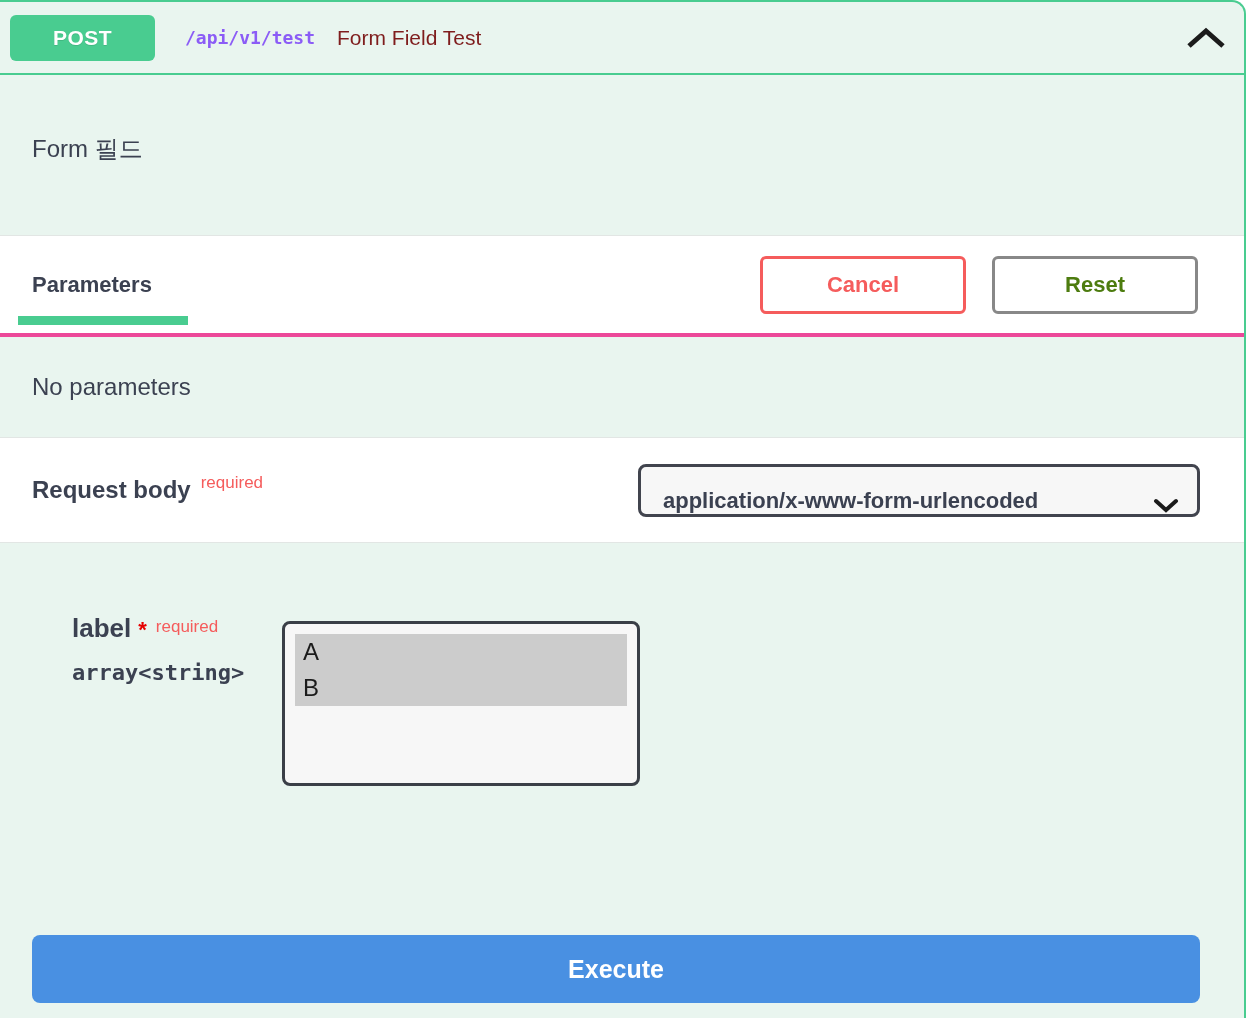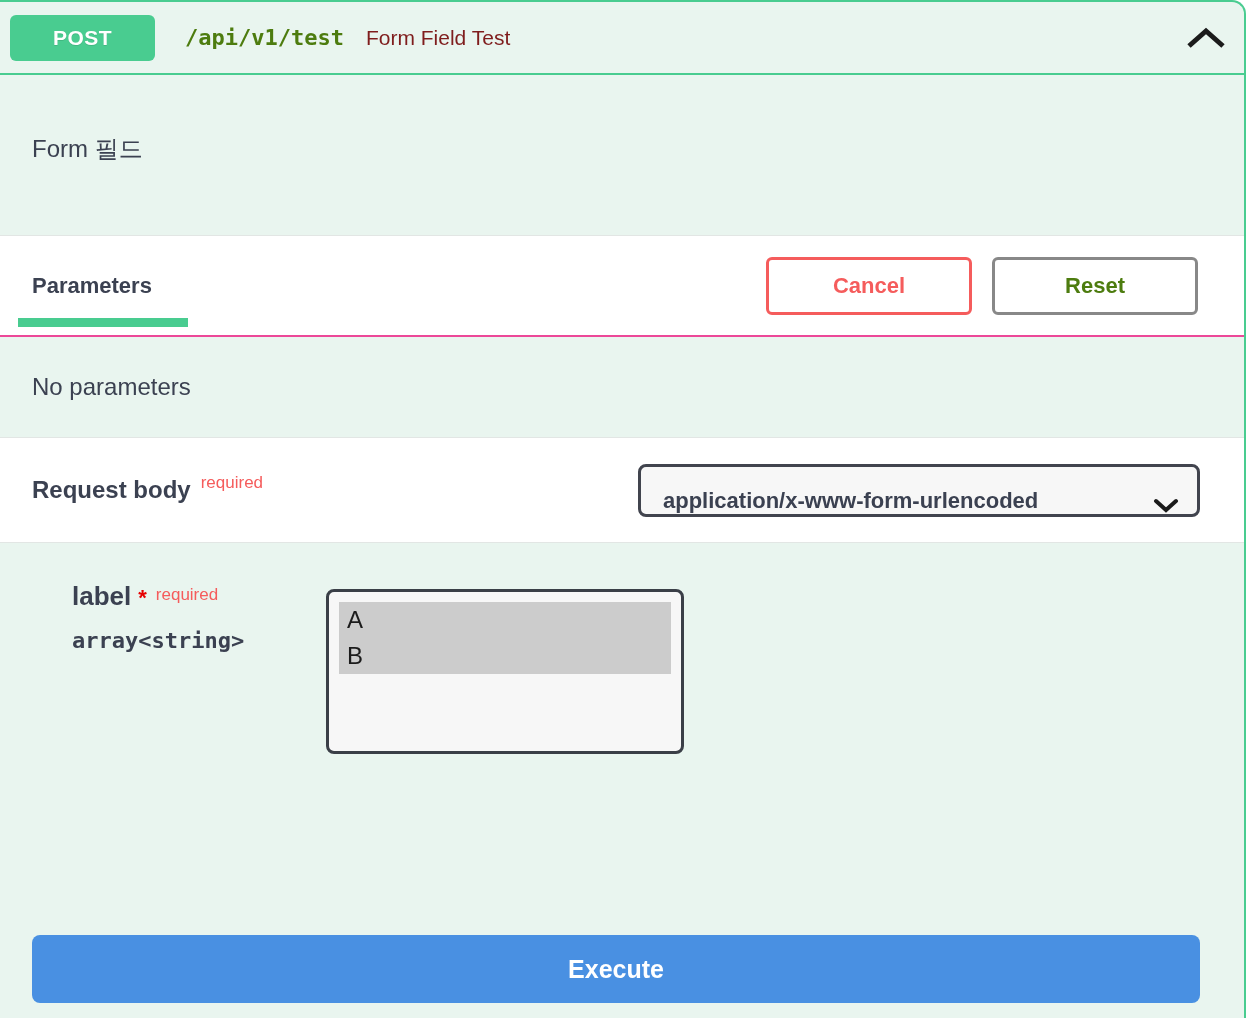--- a/index.html
+++ b/index.html
@@ -41,22 +41,22 @@
     letter-spacing: 0.5px;
     display: flex;
     align-items: center;
     justify-content: center;
     text-shadow: 0 1px 0 rgba(0,0,0,0.1);
   }
   .endpoint-path {
     margin-left: 30px;
     font-family: "DejaVu Sans Mono", "Liberation Mono", monospace;
     font-weight: bold;
-    font-size: 22px;
-    color: #4d7c0f;
+    font-size: 18px;
+    color: #8b5cf6;
   }
   .endpoint-summary {
     margin-left: 22px;
     font-size: 21px;
     color: #7f1d1d;
   }
   .collapse-btn {
     margin-left: auto;
     background: none;
     border: none;
@@ -70,21 +70,21 @@
     flex: 0 0 160px;
     padding: 58px 32px 0;
     font-size: 24px;
   }
 
   
   .params-bar {
     flex: 0 0 102px;
     background: #ffffff;
     border-top: 1px solid #e2e6e4;
-    border-bottom: 2px solid #ec4899;
+    border-bottom: 4px solid #ec4899;
     position: relative;
     display: flex;
     align-items: center;
   }
   .tab-label {
     margin-left: 32px;
     font-size: 22px;
     font-weight: bold;
     cursor: pointer;
   }
@@ -93,21 +93,21 @@
     left: 18px;
     bottom: 8px;
     width: 170px;
     height: 9px;
     background: #49cc90;
   }
   .bar-buttons {
     margin-left: auto;
     margin-right: 46px;
     display: flex;
-    gap: 20px;
+    gap: 26px;
   }
   .btn {
     width: 206px;
     height: 58px;
     border-radius: 6px;
     background: #ffffff;
     font-family: inherit;
     font-size: 22px;
     font-weight: bold;
     display: flex;
@@ -164,23 +164,22 @@
   .content-type-select .chev { margin-left: auto; line-height: 0; }
 
   
   .form-area {
     flex: 1;
     display: flex;
     flex-direction: column;
   }
   .field-row {
     display: flex;
-    margin-top: 38px;
+    margin-top: 70px;
     padding-left: 72px;
-    gap: 44px;
   }
   .field-meta { width: 210px; }
   .field-name { font-size: 26px; font-weight: bold; }
   .req-star {
     color: #e60000;
     font-size: 22px;
     font-weight: bold;
     margin-left: 7px;
   }
   .req-inline {

